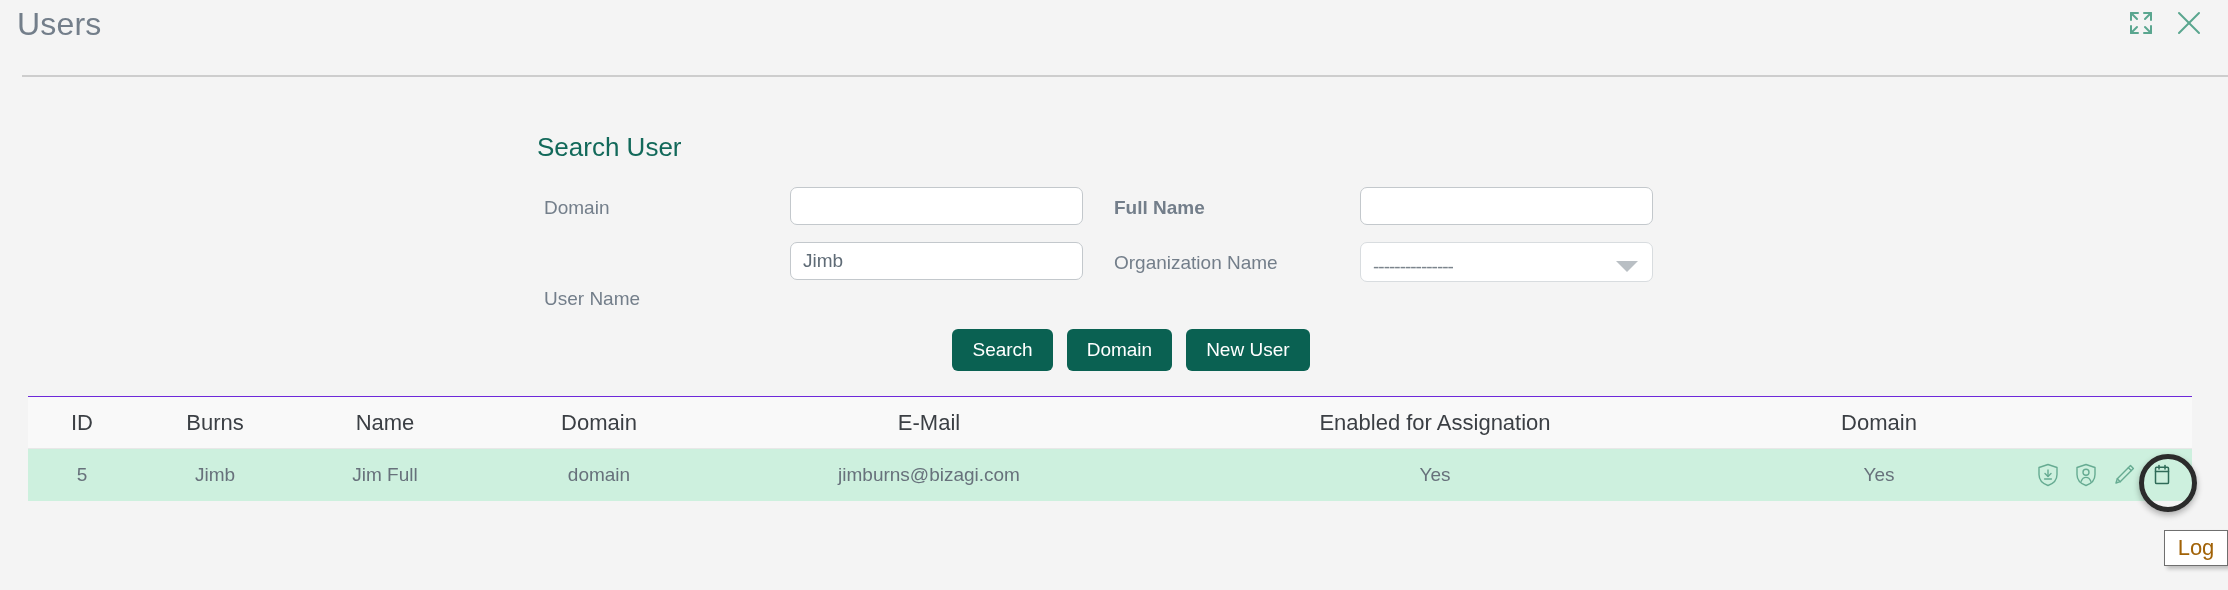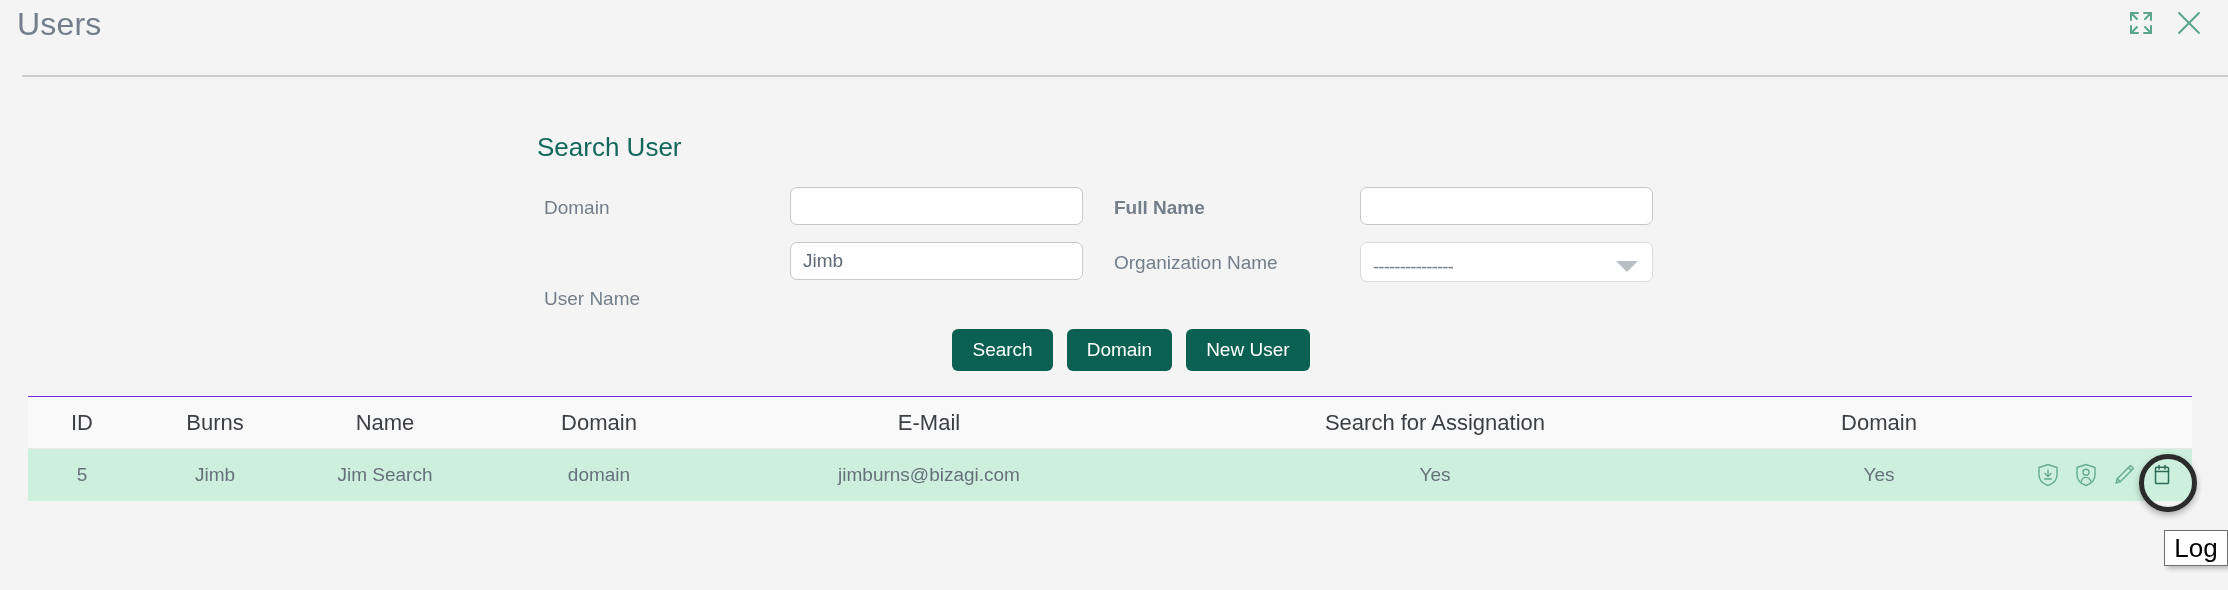--- a/index.html
+++ b/index.html
@@ -250,22 +250,22 @@
     height: 36px;
     background: #ffffff;
     border: 1px solid #6f6f6f;
     box-shadow: 3px 3px 4px rgba(0,0,0,0.22);
     display: flex;
     align-items: center;
     justify-content: center;
     padding: 0 9px;
   }
   .tooltip-text {
-    font-size: 26px;
-    color: #000000;
+    font-size: 22px;
+    color: #a16207;
     white-space: nowrap;
   }
 </style>
 </head>
 <body>
 
 <div class="window-header">
   <div class="window-title">Users</div>
 
   <div class="header-actions">
@@ -337,30 +337,30 @@
         <col class="col-enabled">
         <col class="col-actions">
     </colgroup>
     <thead>
       <tr>
         <th>ID</th>
         <th>Burns</th>
         <th>Name</th>
         <th>Domain</th>
         <th>E-Mail</th>
-        <th>Search for Assignation</th>
+        <th>Enabled for Assignation</th>
         <th>Domain</th>
         <th></th>
       </tr>
     </thead>
     <tbody>
       <tr class="row-selected">
         <td>5</td>
         <td>Jimb</td>
-        <td>Jim Search</td>
+        <td>Jim Full</td>
         <td>domain</td>
         <td>jimburns@bizagi.com</td>
         <td>Yes</td>
         <td>Yes</td>
         <td>
           <div class="row-actions">
 
             <div class="act-icon">
               <svg width="26" height="26" viewBox="0 0 26 26" fill="none" stroke="#66ab92" stroke-width="1.4" stroke-linecap="round" stroke-linejoin="round">
                 <path d="M13 2.5 L22 5.5 V12.5 C22 18 18 21.8 13 23.5 C8 21.8 4 18 4 12.5 V5.5 Z"></path>

